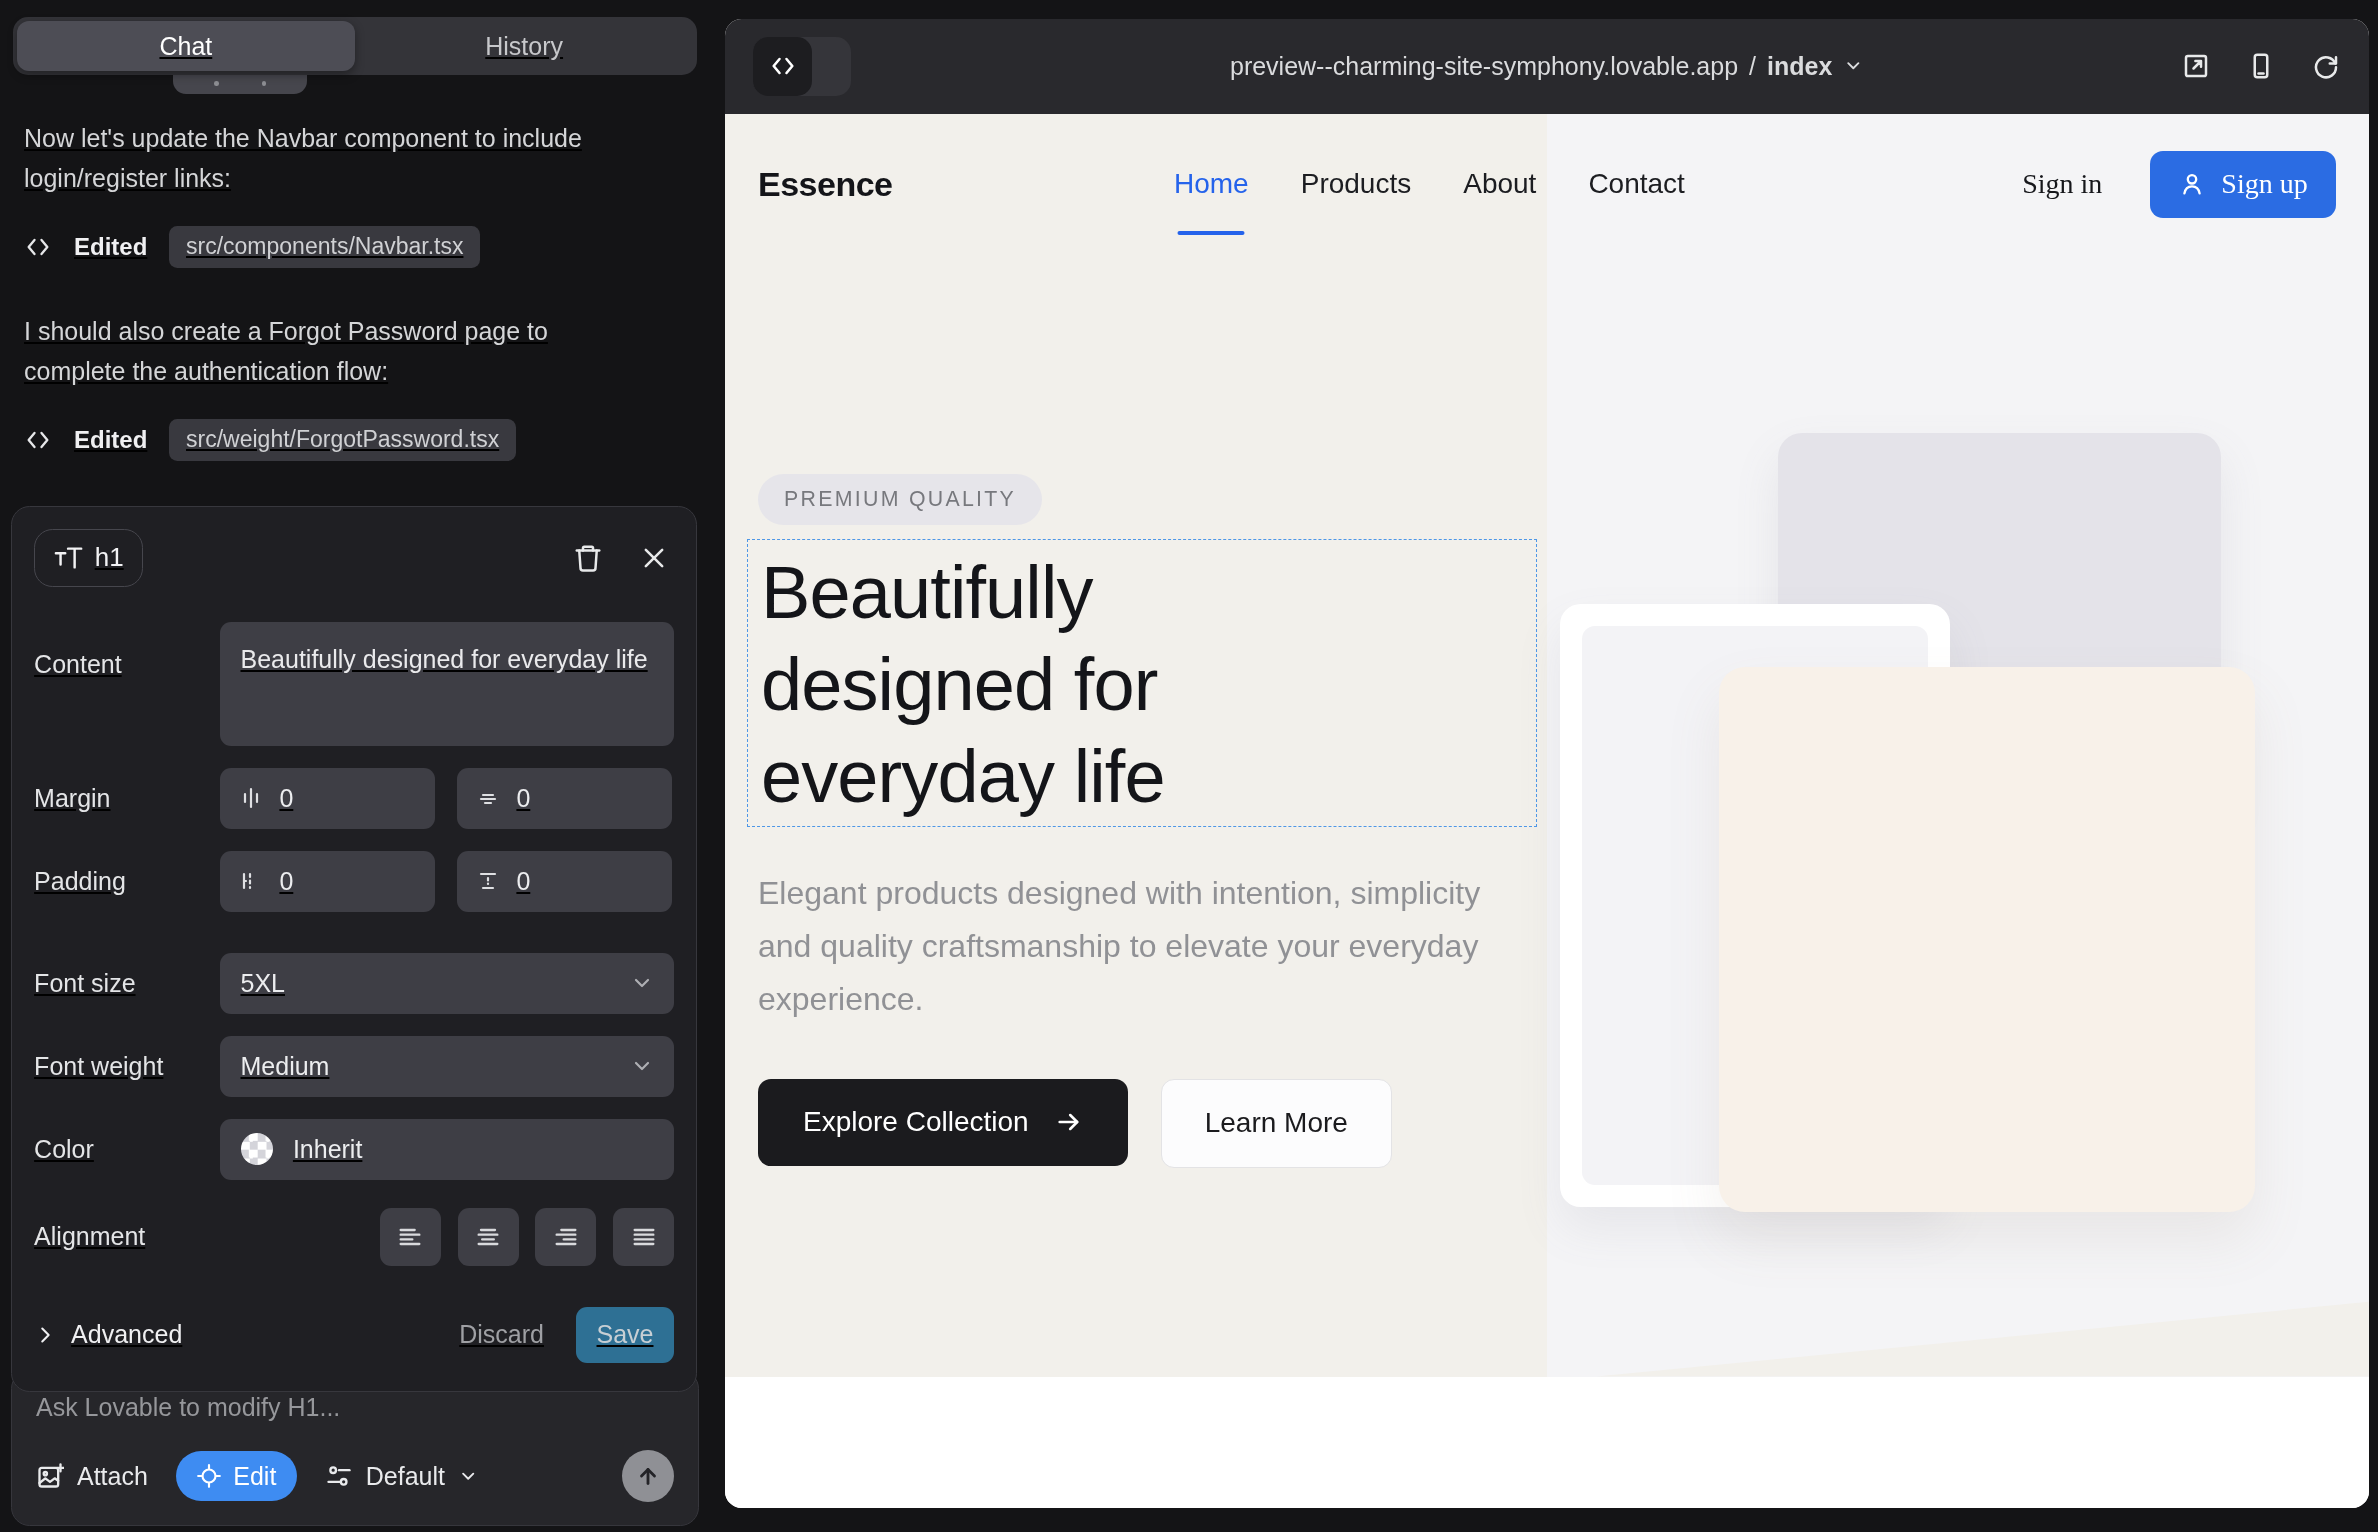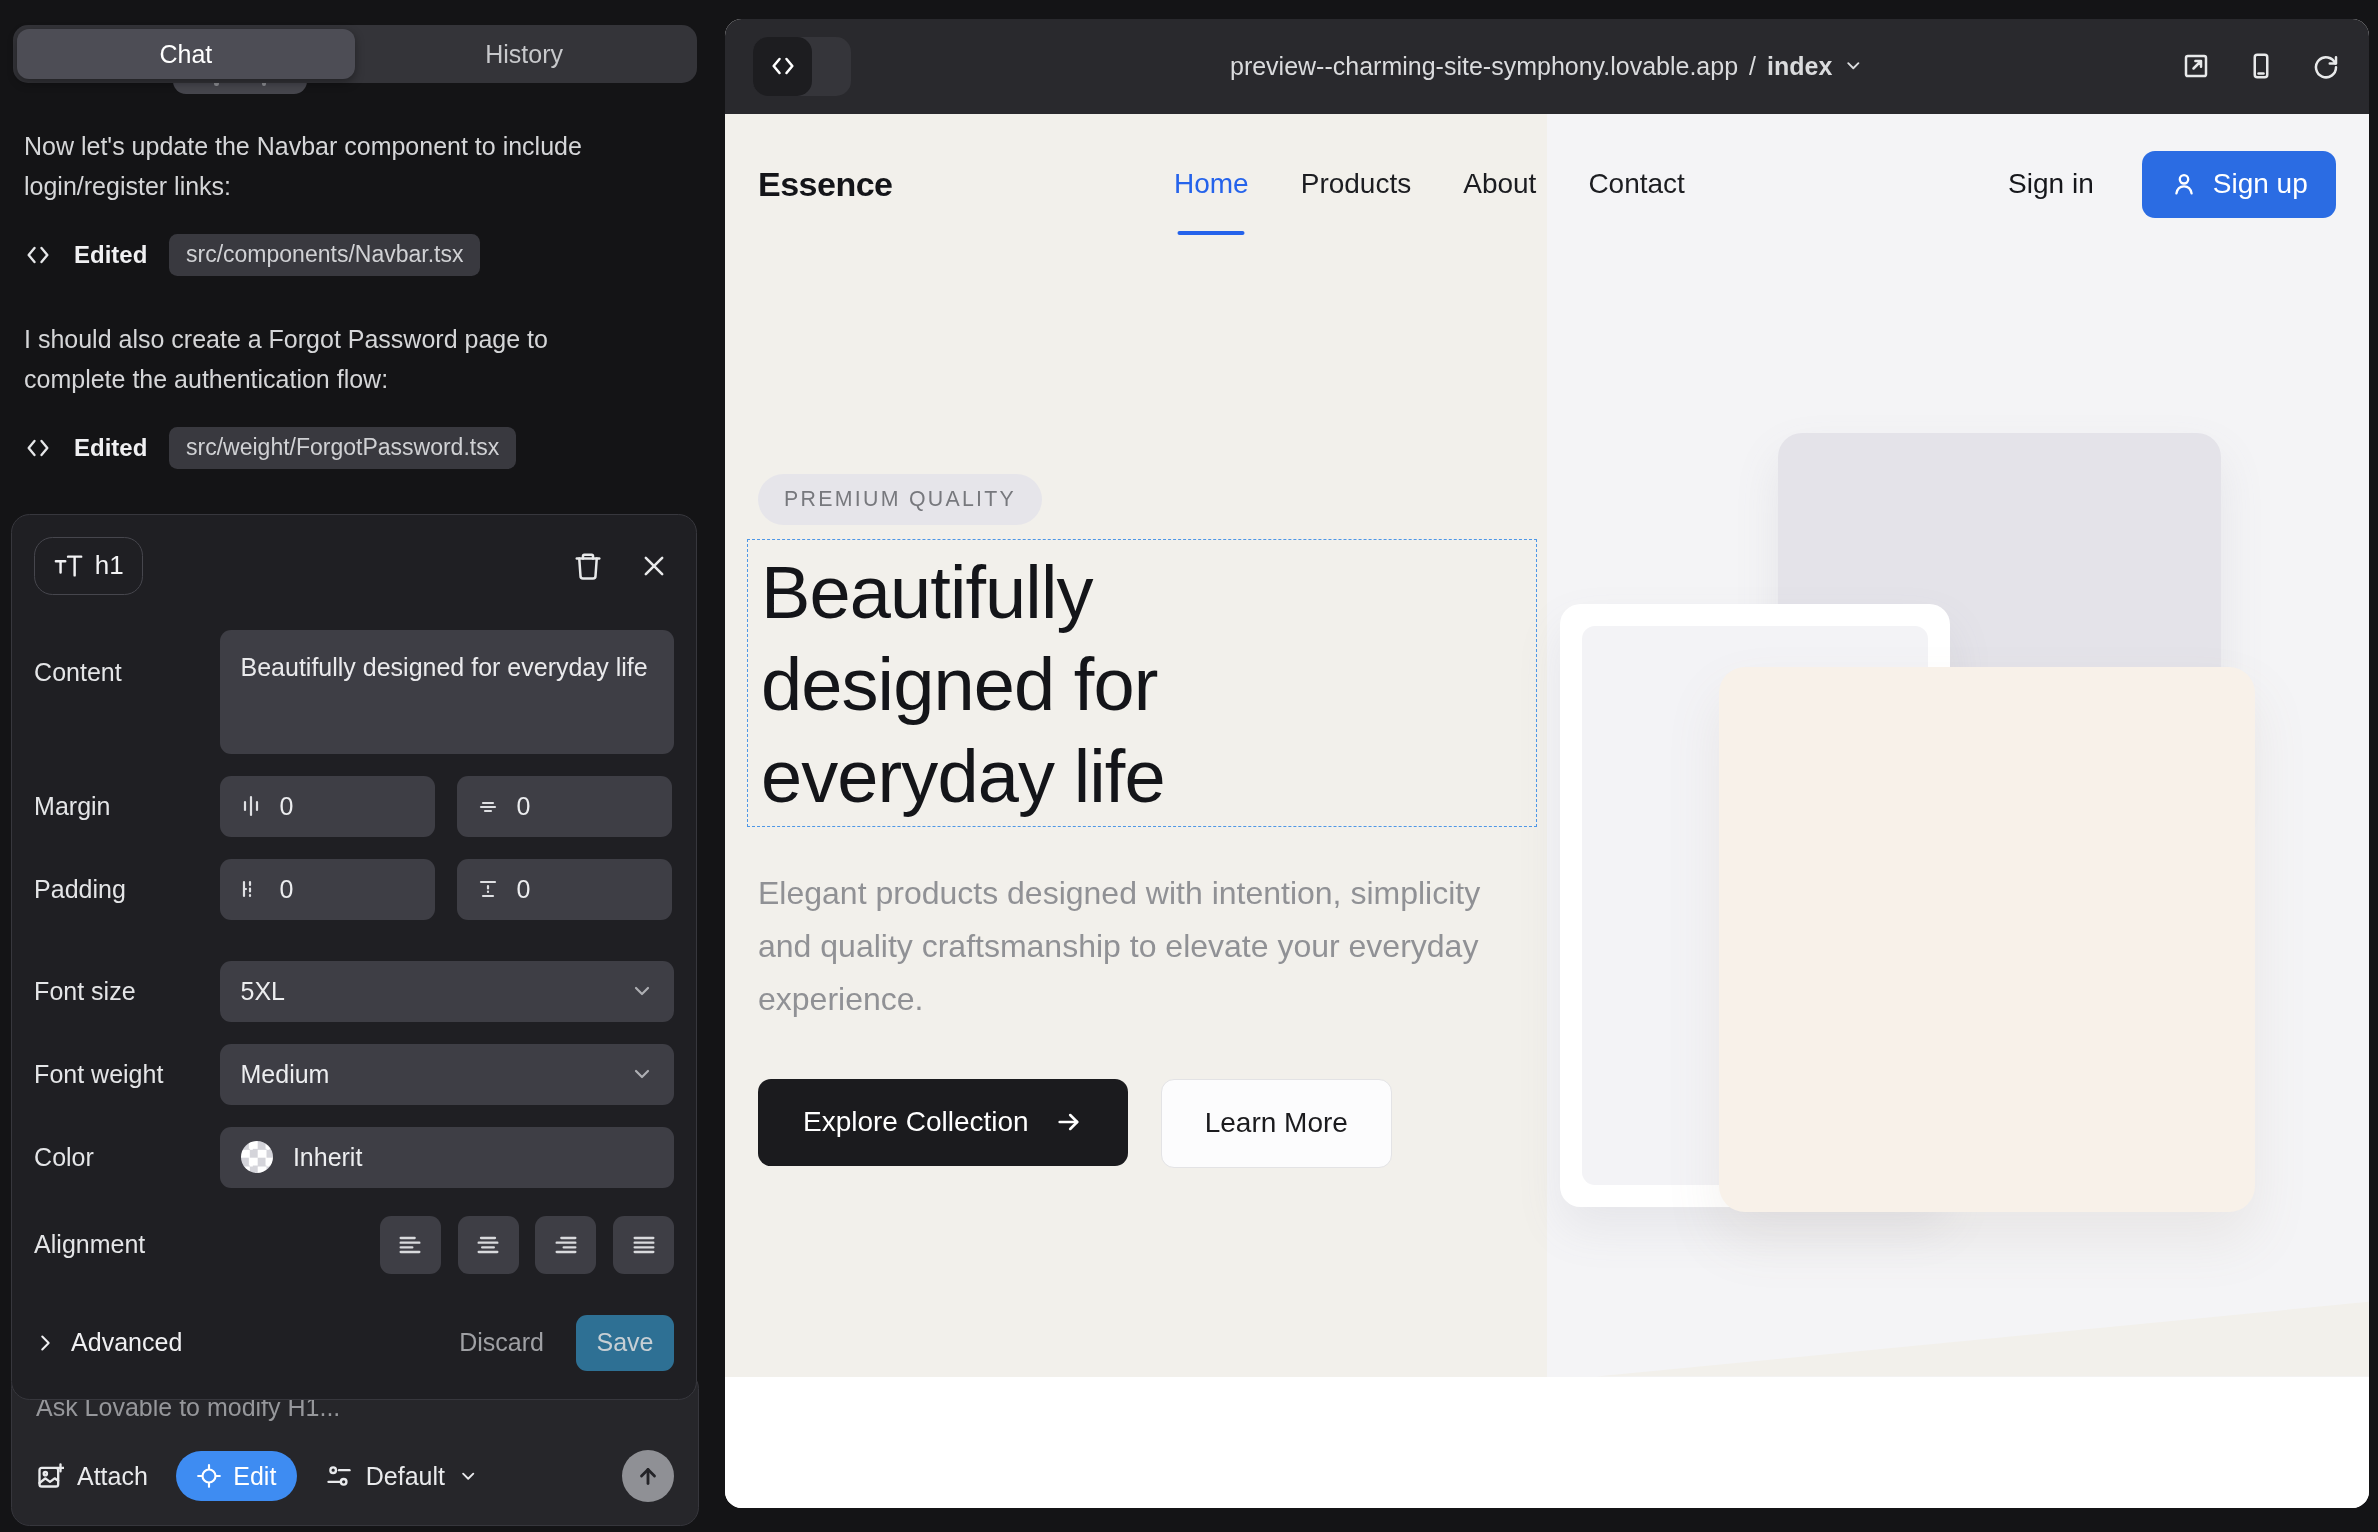--- a/index.html
+++ b/index.html
@@ -1,21 +1,21 @@
 <!DOCTYPE html>
 <html style="font-size:15px"><head>
 <meta charset="utf-8">
 <style>
   * { margin:0; padding:0; box-sizing:border-box; }
   html,body { width:2378px; height:1532px; overflow:hidden; }
   body { background:#141416; font-family:"Liberation Sans", sans-serif; display:flex; }
   svg { display:block; }
 
   
-  .left-panel { width:710px; height:100%; position:relative; padding:12px 13px; flex:none; }
+  .left-panel { width:710px; height:100%; position:relative; padding:4px 13px; flex:none;text-decoration:underline; }
 
   .tabbar { position:relative; z-index:2; margin-top:13px; height:58px; background:#343439; border-radius:15px; display:flex; padding:3.7px; }
   .tab { flex:1; display:flex; align-items:center; justify-content:center; font-size:25px; color:#c7c8cb; border-radius:12px; cursor:pointer; }
   .tab.active { background:#4d4d55; color:#fff; box-shadow:0 3.7px 9.3px rgba(0,0,0,.35); }
 
   .clipped-pill { position:absolute; z-index:1; left:173px; top:61px; width:134px; height:33px; background:#46464d; border-radius:0 0 13px 13px; display:flex; align-items:flex-end; justify-content:center; gap:43px; padding-bottom:8.3px; }
   .clipped-pill i { width:4.6px; height:4.6px; border-radius:50%; background:#8d8e93; }
 
   .chat-scroll { padding:0 11px; }
   .chat-msg { margin-top:43px; font-size:25px; line-height:40px; color:#d5d6d8; max-width:631px; }
@@ -76,21 +76,21 @@
   .hero-bg .half-cream { width:50%; height:100%; background:#f2f0eb; }
   .hero-bg .half-gray { width:50%; height:100%; background:#f4f4f6; position:relative; overflow:hidden; }
   .wedge { position:absolute; bottom:0; left:0; width:100%; height:89px; background:#f2f0eb; clip-path:polygon(6% 100%, 100% 16%, 100% 100%); }
 
   .site-nav { position:relative; z-index:3; height:141px; display:flex; align-items:center; padding:0 33px; }
   .logo { font-size:34px; font-weight:700; color:#141519; letter-spacing:-0.5px; cursor:pointer; }
   .nav-links { position:absolute; left:449px; display:flex; gap:52px; font-size:28px; color:#1c1d21; }
   .nav-link { cursor:pointer; position:relative; }
   .nav-link.active { color:#2563eb; }
   .nav-link.active .under { position:absolute; left:50%; transform:translateX(-50%); bottom:-35px; width:67px; height:4.6px; border-radius:2.8px; background:#2563eb; }
-  .nav-right { margin-left:auto; display:flex; align-items:center; gap:48px; }
+  .nav-right { margin-left:auto; display:flex; align-items:center; gap:48px;font-family:Liberation Serif, serif; }
   .signin { font-size:28px; color:#16171b; cursor:pointer; }
   .signup-btn { display:flex; align-items:center; gap:15px; background:#2b6ce3; color:#fff; font-size:28px; height:67px; padding:0 28px; border-radius:13px; cursor:pointer; }
 
   .premium-badge { position:absolute; z-index:2; left:33px; top:360px; height:51px; display:inline-flex; align-items:center; padding:0 26px; background:#e6e5ea; border-radius:26px; font-size:21.3px; letter-spacing:2.3px; color:#77787d; }
   .h1-selection { position:absolute; z-index:2; left:22px; top:425px; width:790px; height:288px; border:1.9px dashed #4e97e6; cursor:pointer; }
   .hero-h1 { padding:7.4px 0 0 13px; width:594px; font-size:74px; line-height:92px; font-weight:500; letter-spacing:-0.9px; color:#141519; }
   .hero-para { position:absolute; z-index:2; left:33px; top:753px; width:742px; font-size:32px; line-height:53px; color:#909195; }
   .hero-ctas { position:absolute; z-index:2; left:33px; top:965px; display:flex; align-items:flex-start; gap:33px; }
   .cta-dark { display:flex; align-items:center; gap:26px; height:87px; padding:0 45px; background:#1b1b1e; color:#fff; font-size:28px; border-radius:13px; cursor:pointer; }
   .cta-light { display:flex; align-items:center; height:89px; padding:0 43px; background:#fcfcfd; border:1.9px solid #e3e3e5; color:#1b1b1e; font-size:28px; border-radius:13px; cursor:pointer; }

